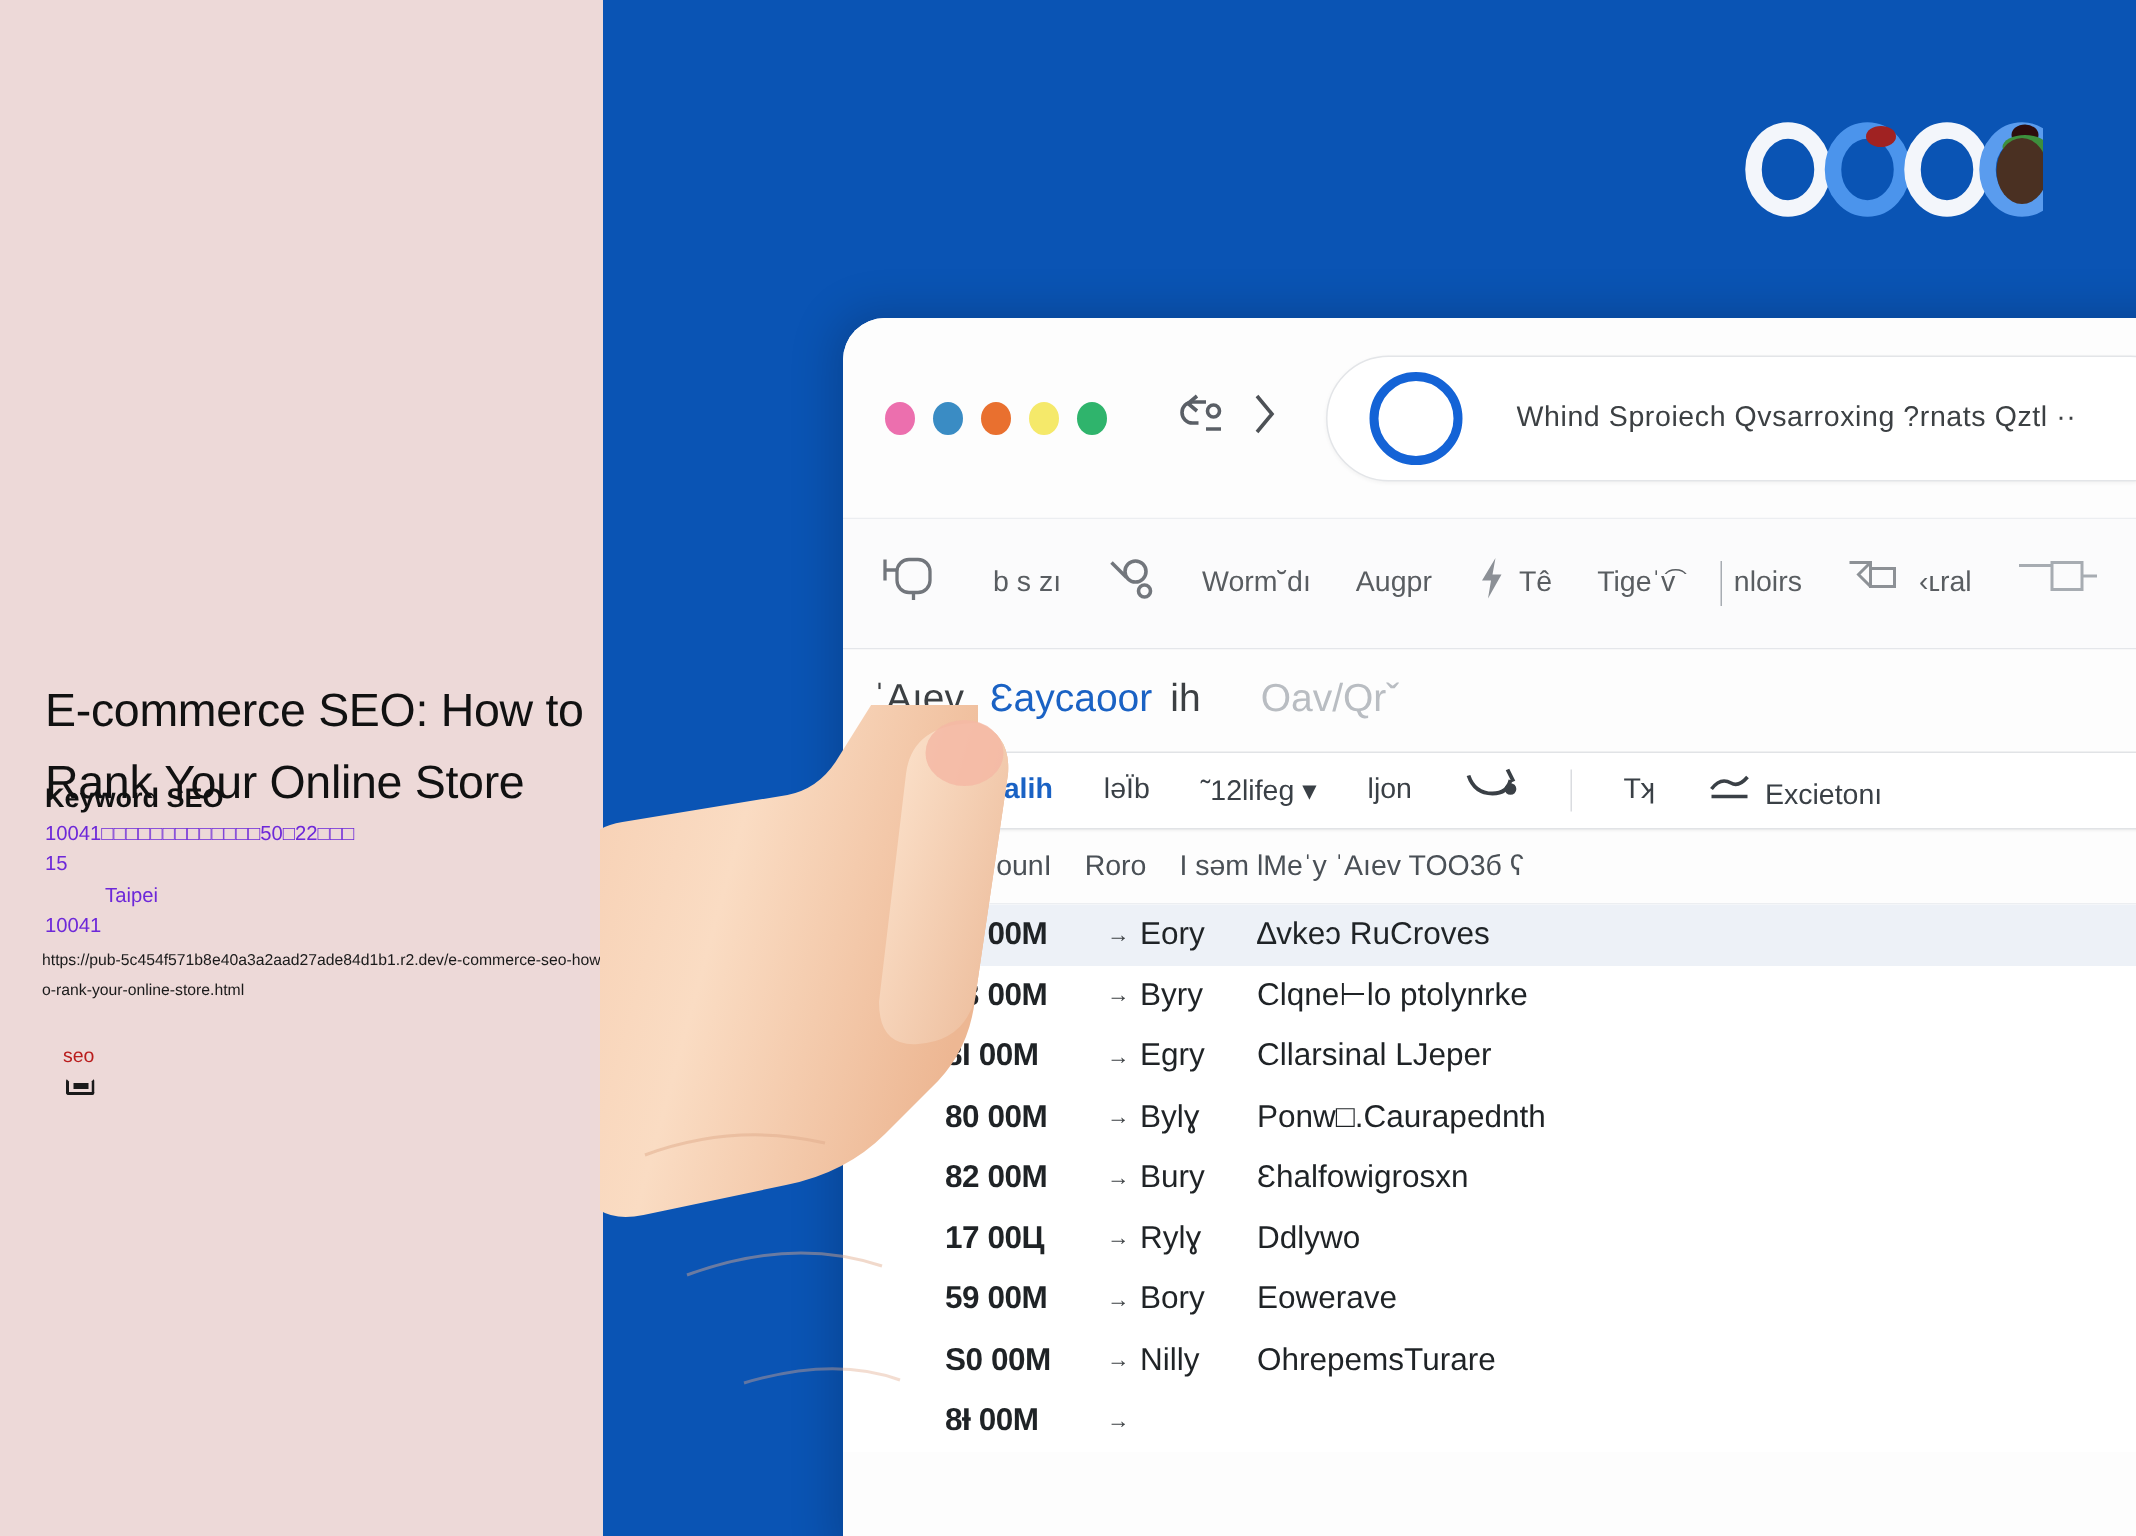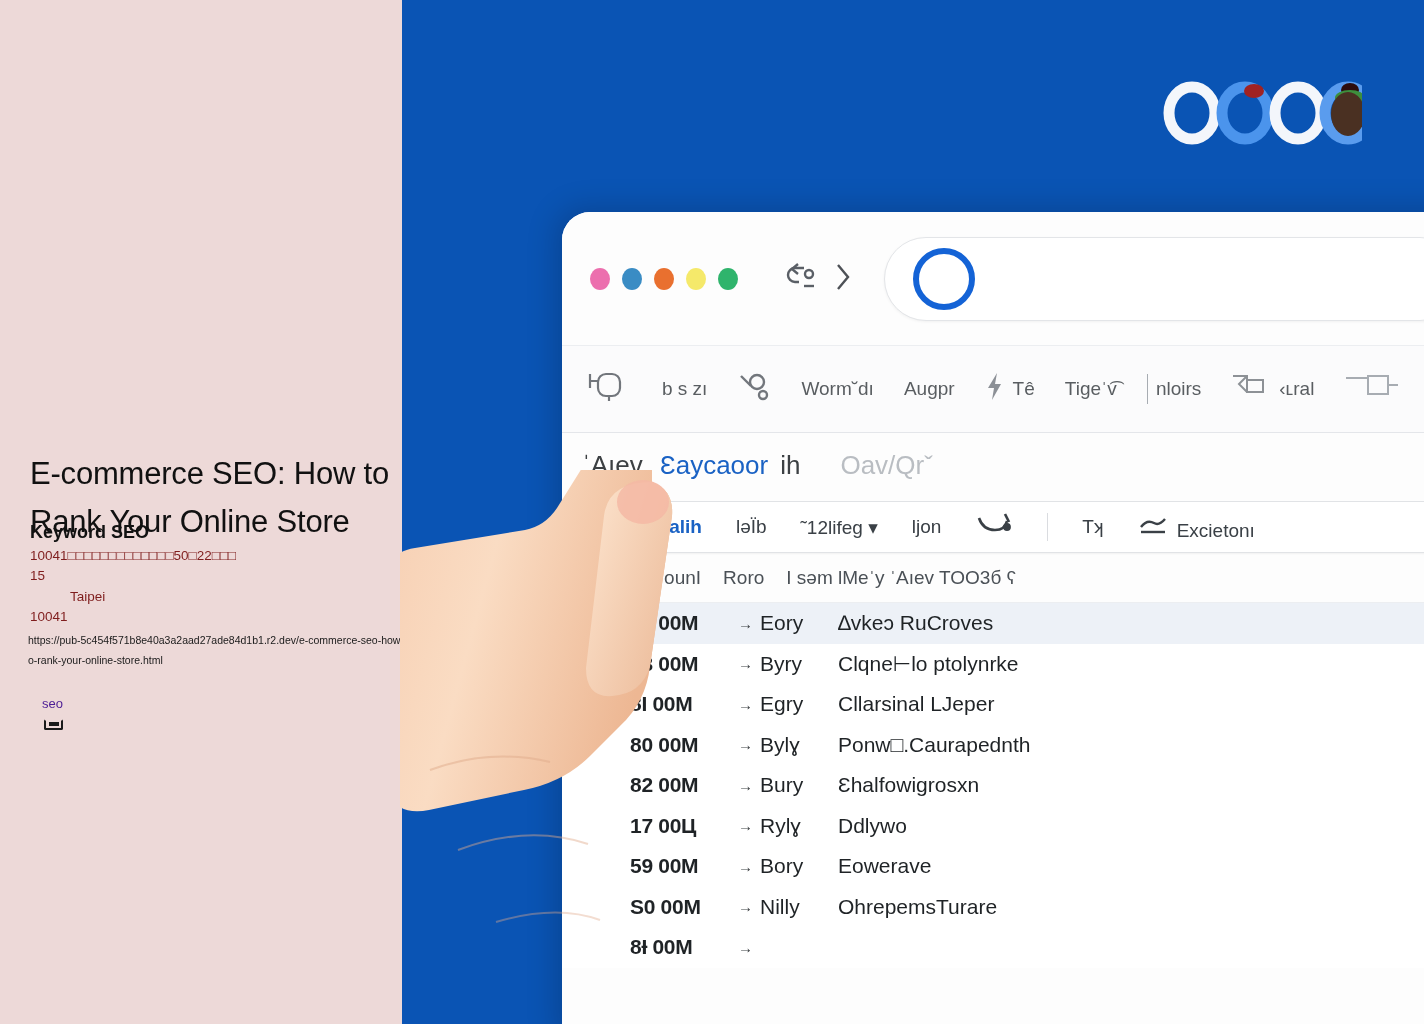--- a/index.html
+++ b/index.html
@@ -21,32 +21,32 @@
     position: absolute; left: 30px; top: 450px;
     width: 420px;
     font-size: 31px; line-height: 48px;
     color: #111; letter-spacing: -0.2px;
     white-space: pre-line;
   }
   .article-sub {
     position: absolute; left: 30px; top: 522px;
     font-size: 18px; font-weight: bold; color: #111;
   }
-  .meta-line { position: absolute; left: 30px; font-size: 13.5px; color: #7f1d1d; }
+  .meta-line { position: absolute; left: 30px; font-size: 13.5px; color: #6d28d9; }
   .m1 { top: 548px; }
   .m2 { top: 568px; }
   .url-text {
     position: absolute; left: 28px; top: 630px;
     width: 380px;
     font-size: 10.5px; line-height: 20px; color: #1a1a1a;
     word-break: break-all;
   }
   .seo-word {
     position: absolute; left: 42px; top: 696px;
-    font-size: 13px; color: #4c1d95;
+    font-size: 13px; color: #b91c1c;
   }
   .seo-glyph {
     position: absolute; left: 44px; top: 719px;
     width: 19px; height: 11px;
     border: 2px solid #1a1a1a;
     border-top-color: transparent;
     border-radius: 2px;
   }
   .seo-glyph::after {
     content:""; position:absolute; left:3px; top:1px;
@@ -198,20 +198,21 @@
     </span>
 
     <span class="chev">
       <svg width="22" height="34" viewBox="0 0 22 34" fill="none" stroke="#4d5156" stroke-width="2.4">
         <path d="M6 5 L16 17 L6 29"></path>
       </svg>
     </span>
 
     <div class="omnibox">
       <span class="omni-ring"></span>
+      <span class="omni-text">Whind Sproiech  Qvsarroxing ?rnats  Qztl  ··</span>
     </div>
   </div>
 
   <div class="toolbar-row">
     <span class="tb-item">
       <span class="tb-glyph">
         <svg width="46" height="34" viewBox="0 0 46 34" fill="none" stroke="#5c6168" stroke-width="2.2">
           <path d="M4 4 v14 M4 11 h8"></path>
           <rect x="12" y="4" width="22" height="22" rx="8"></rect>
           <path d="M23 26 v5"></path>

